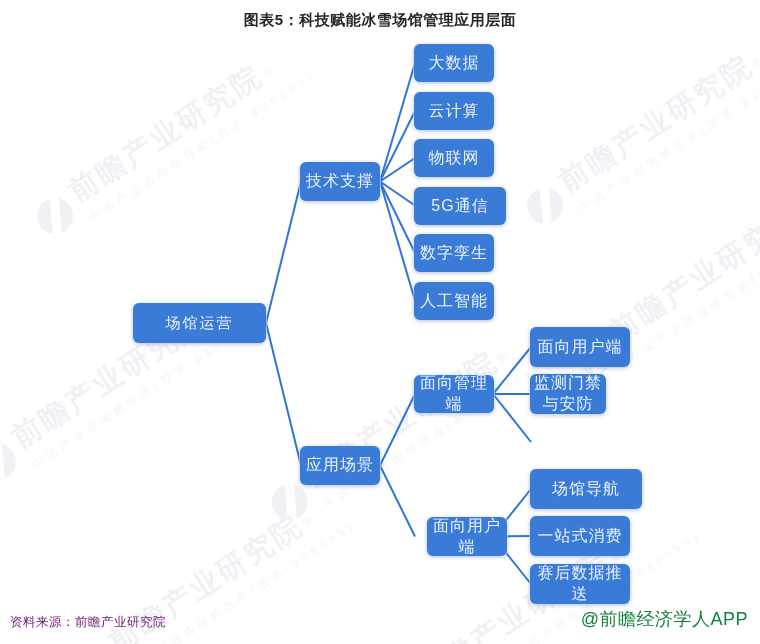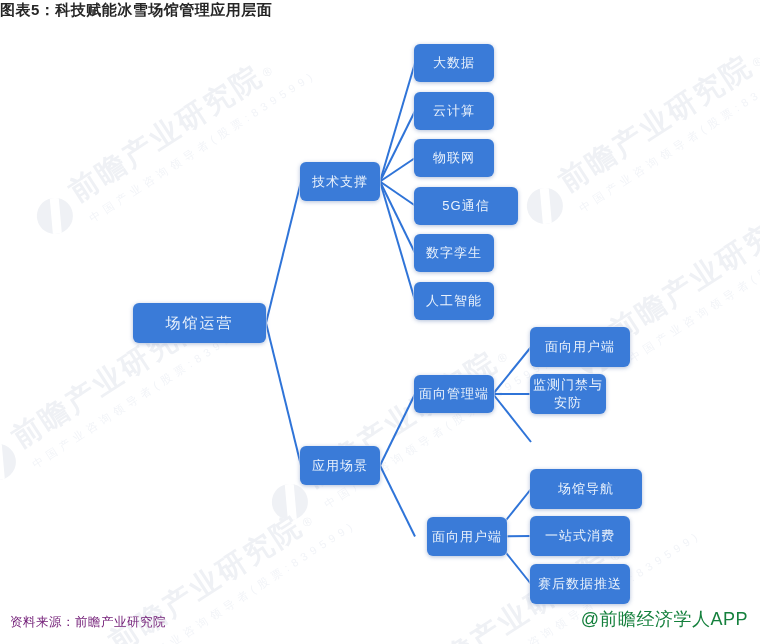--- a/index.html
+++ b/index.html
@@ -27,41 +27,41 @@
   }
   .wm-main { font-size:29px; font-weight:bold; color:#eff1f5; letter-spacing:3px; }
   .wm-reg { font-size:12px; color:#eff1f5; vertical-align:top; position:relative; top:-10px; margin-left:2px; }
   .wm-sub { font-size:11px; color:#f2f4f8; letter-spacing:5px; margin-top:3px; margin-left:46px; }
 
   
   .lines-svg { position:absolute; inset:0; z-index:1; }
 
   
   .title {
-    position:absolute; top:1px; left:0; width:100%;
-    font-size:15px; font-weight:bold; color:#262626;
+    position:absolute; top:11px; left:0; width:100%;
+    text-align:center; font-size:15px; font-weight:bold; color:#262626;
     letter-spacing:0.5px; z-index:3;
   }
   .src-note {
     position:absolute; left:10px; bottom:13px; font-size:12.5px; color:#701a75;
     letter-spacing:0.5px; z-index:3;
   }
   .credit-note {
     position:absolute; right:12px; bottom:13px; font-size:18px; color:#15803d;
     letter-spacing:0.5px; z-index:3;
   }
 
   
   .node {
     position:absolute; z-index:2;
     background:#3a7bd8;
     color:#eaf2fc;
     border-radius:6px;
     display:flex; align-items:center; justify-content:center;
-    font-size:13px; letter-spacing:1px;
+    font-size:16px; letter-spacing:1px;
     box-shadow:0 1px 4px rgba(60,95,160,0.40), 0 0 0 1px rgba(255,255,255,0.55);
     text-align:center;
   }
   .node.root { font-size:15px; letter-spacing:2px; }
 </style>
 </head>
 <body>
 
 <div class="stage">
 
@@ -146,21 +146,21 @@
   <div class="title">图表5：科技赋能冰雪场馆管理应用层面</div>
 
   <div class="node root" style="left:133px;top:303px;width:133px;height:40px">场馆运营</div>
 
   <div class="node" style="left:300px;top:446px;width:80px;height:39px">应用场景</div>
   <div class="node" style="left:300px;top:162px;width:80px;height:39px">技术支撑</div>
 
   <div class="node" style="left:414px;top:44px;width:80px;height:38px">大数据</div>
   <div class="node" style="left:414px;top:139px;width:80px;height:38px">物联网</div>
   <div class="node" style="left:414px;top:92px;width:80px;height:38px">云计算</div>
-  <div class="node" style="left:414px;top:187px;width:104px;height:38px">5G通信</div>
+  <div class="node" style="left:414px;top:187px;width:92px;height:38px">5G通信</div>
   <div class="node" style="left:414px;top:282px;width:80px;height:38px">人工智能</div>
   <div class="node" style="left:414px;top:234px;width:80px;height:38px">数字孪生</div>
 
   <div class="node" style="left:414px;top:375px;width:80px;height:38px">面向管理端</div>
   <div class="node" style="left:427px;top:517px;width:80px;height:39px">面向用户端</div>
 
   <div class="node" style="left:530px;top:327px;width:100px;height:40px">面向用户端</div>
   <div class="node" style="left:530px;top:374px;width:76px;height:40px">监测门禁与安防</div>
 
   <div class="node" style="left:530px;top:469px;width:112px;height:40px">场馆导航</div>

